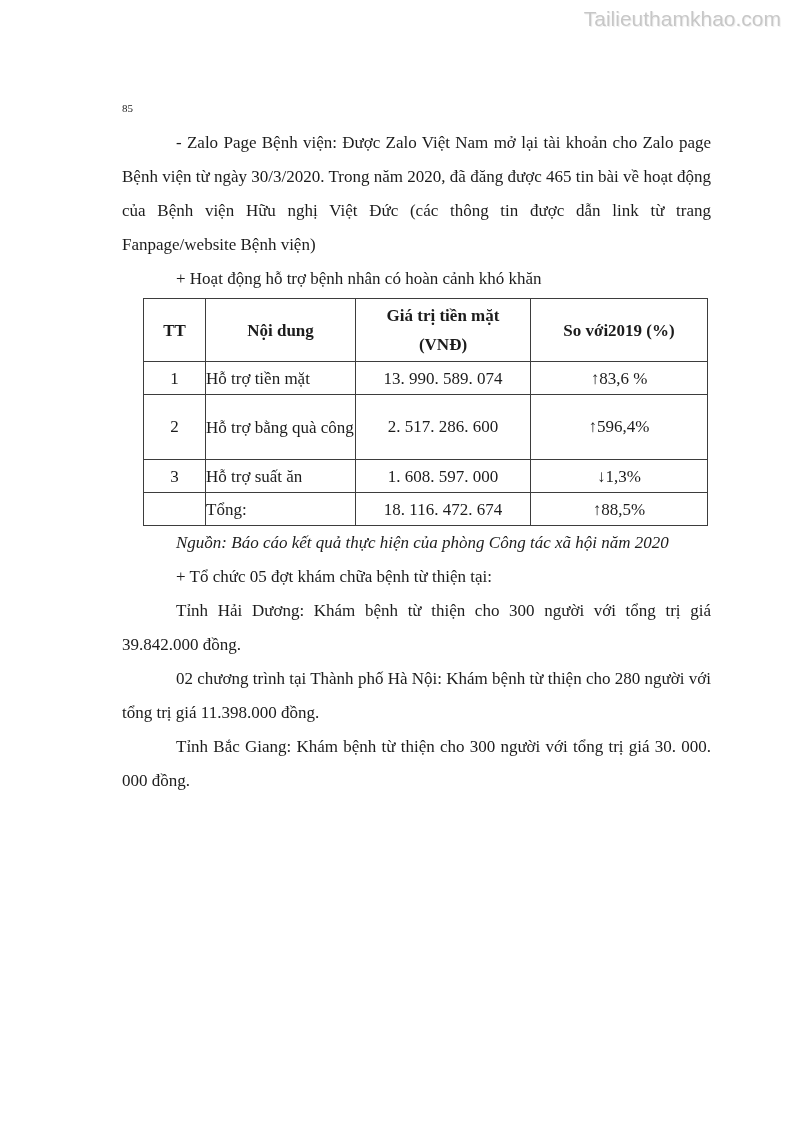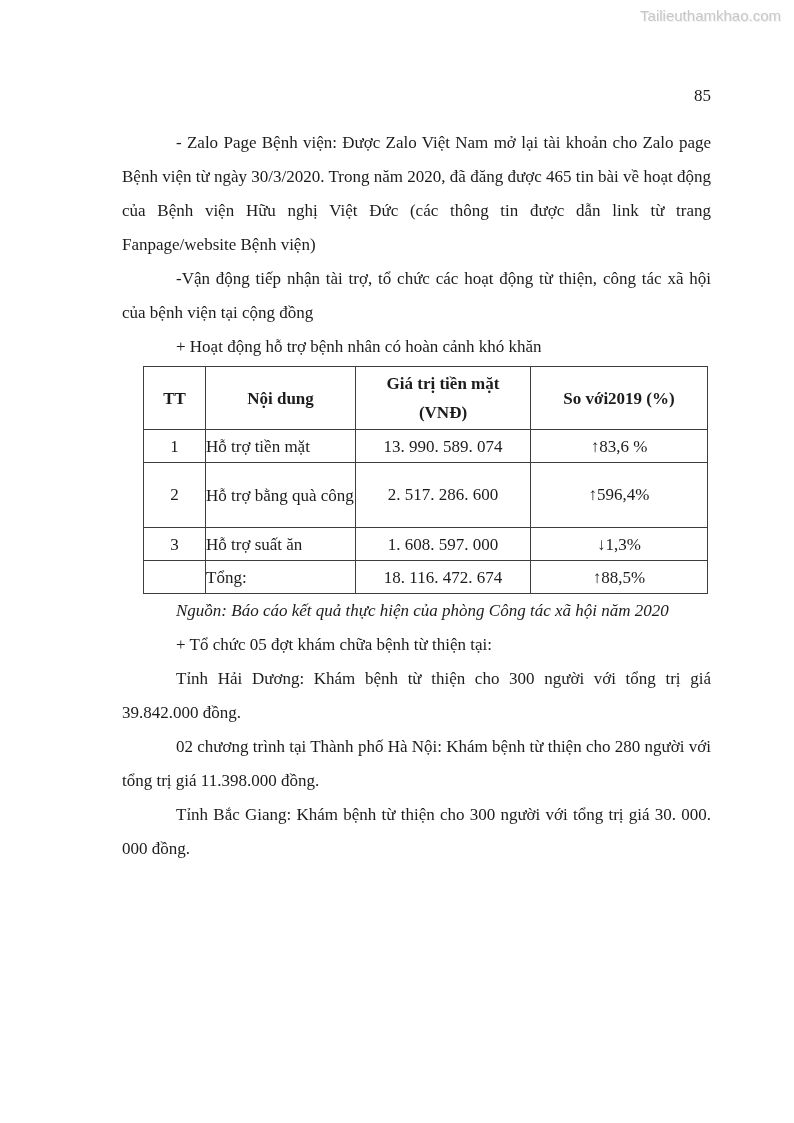--- a/index.html
+++ b/index.html
@@ -10,31 +10,31 @@
     background: #ffffff;
     font-family: "Liberation Serif", serif;
     color: #1c1c1c;
     overflow: hidden;
   }
   .watermark {
     position: absolute;
     top: 7px;
     right: 13px;
     font-family: "Liberation Sans", sans-serif;
-    font-size: 15px;
+    font-size: 21px;
     color: #c7c7c7;
     text-shadow: 1px 1px 0 #efefef;
   }
   .page-number {
     position: absolute;
-    top: 86px;
+    top: 102px;
     left: 122px;
     width: 589px;
-    text-align: right;
-    font-size: 17px;
+    text-align: left;
+    font-size: 11px;
   }
   .content {
     position: absolute;
     top: 126px;
     left: 122px;
     width: 589px;
     font-size: 17px;
     line-height: 34px;
     text-align: justify;
   }
@@ -79,21 +79,20 @@
 
 <div class="page">
 
   <div class="watermark">Tailieuthamkhao.com</div>
 
   <div class="page-number">85</div>
 
   <div class="content">
 
     <p class="indent">- Zalo Page Bệnh viện: Được Zalo Việt Nam mở lại tài khoản cho Zalo page Bệnh viện từ ngày 30/3/2020. Trong năm 2020, đã đăng được 465 tin bài về hoạt động của Bệnh viện Hữu nghị Việt Đức (các thông tin được dẫn link từ trang Fanpage/website Bệnh viện)</p>
-    <p class="indent">-Vận động tiếp nhận tài trợ, tổ chức các hoạt động từ thiện, công tác xã hội của bệnh viện tại cộng đồng</p>
     <p class="indent">+ Hoạt động hỗ trợ bệnh nhân có hoàn cảnh khó khăn</p>
 
     <table class="stats">
       <colgroup>
         <col class="col-tt">
           <col class="col-nd">
           <col class="col-gt">
           <col class="col-sv">
       </colgroup>
       <thead>

